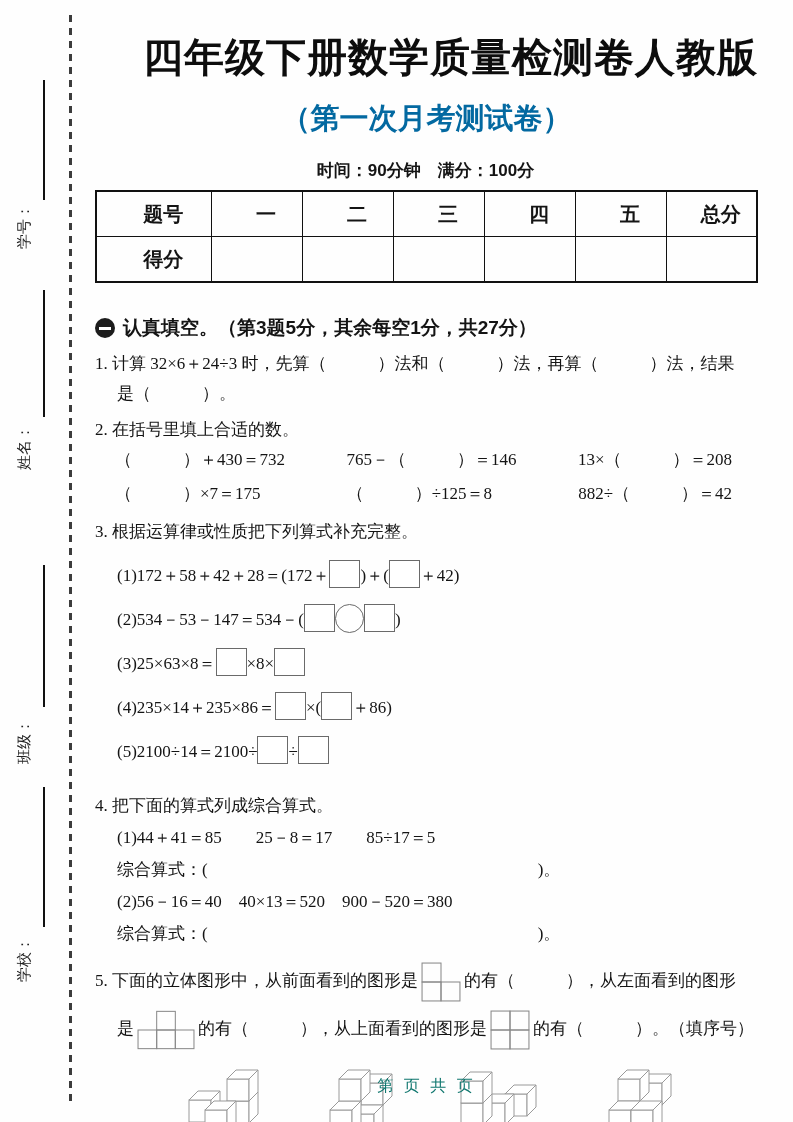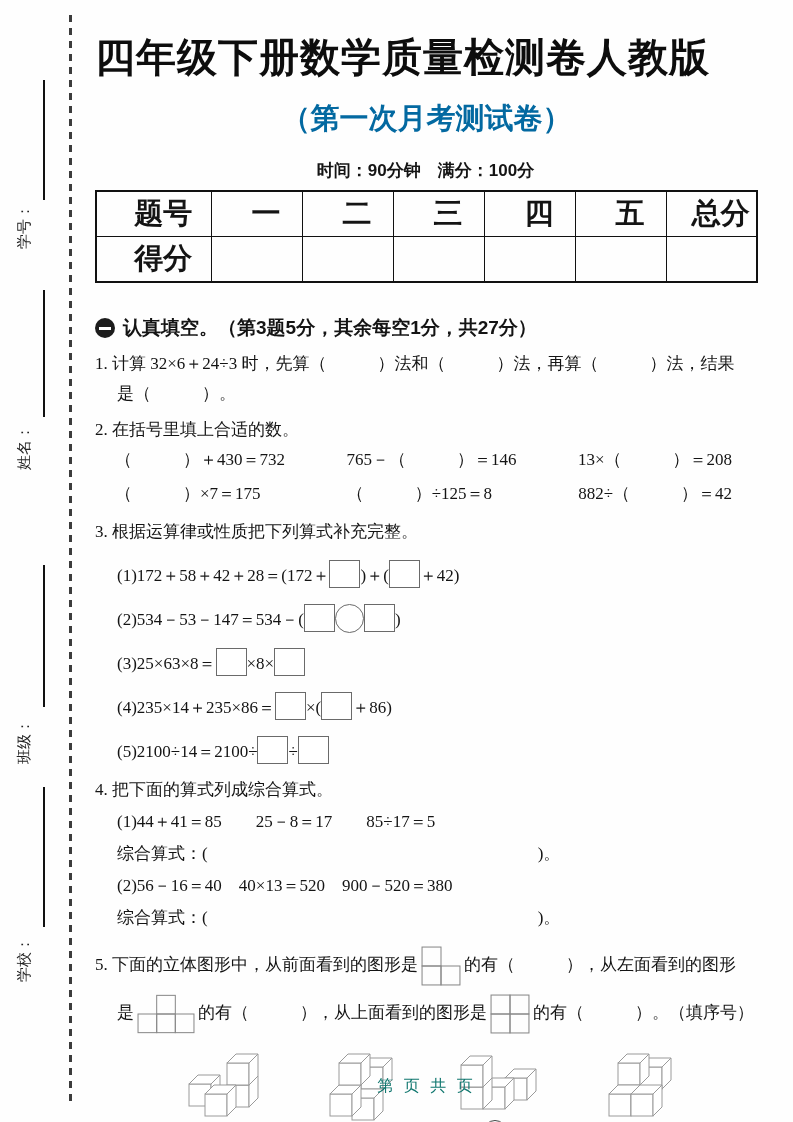--- a/index.html
+++ b/index.html
@@ -15,38 +15,38 @@
   }
   .fill-line{position:absolute;left:43px;width:2px;background:#111;}
   .side-label{
     position:absolute;left:0;width:48px;text-align:center;
     font-size:15px;white-space:nowrap;transform:rotate(-90deg);
     font-family:"Liberation Serif", serif;color:#222;
   }
   
   .content{position:absolute;left:95px;top:0;width:663px;}
   .title{
-    margin-top:30px;text-align:left;font-size:40px;font-weight:bold;
+    margin-top:30px;text-align:right;font-size:40px;font-weight:bold;
     font-family:"Liberation Sans", sans-serif;letter-spacing:1px;color:#0d0d0d;
   }
   .subtitle{
     margin-top:14px;text-align:center;font-size:29px;font-weight:bold;
     font-family:"Liberation Sans", sans-serif;color:#0369a1;
   }
   .info-line{
     margin-top:20px;text-align:center;font-size:17px;font-weight:bold;
     font-family:"Liberation Sans", sans-serif;padding-right:2px;
   }
   
   .score-table{
     margin-top:8px;width:663px;border-collapse:collapse;table-layout:fixed;
   }
   .score-table td{
     border:1.5px solid #111;height:42px;text-align:center;vertical-align:middle;
-    font-family:"Liberation Sans", sans-serif;font-size:29px;font-weight:bold;padding-left:20px;
+    font-family:"Liberation Sans", sans-serif;font-size:20px;font-weight:bold;padding-left:20px;
   }
   .score-table{border:2.5px solid #111;}
   
   .section-hd{
     margin-top:32px;display:flex;align-items:center;gap:8px;
     font-family:"Liberation Sans", sans-serif;font-size:19px;font-weight:bold;
   }
   .sec-circle{
     width:20px;height:20px;border-radius:50%;background:#1c1c1c;flex:0 0 auto;
     position:relative;
@@ -186,21 +186,21 @@
 
       <div class="qline ind q3-item">
         <span>(4)235×14＋235×86＝</span><span class="blank-box"></span><span>×(</span><span class="blank-box"></span><span>＋86)</span>
       </div>
 
       <div class="qline ind q3-item">
         <span>(5)2100÷14＝2100÷</span><span class="blank-box"></span><span>÷</span><span class="blank-box"></span>
       </div>
     </div>
 
-    <div class="q q4" style="margin-top:8px;">
+    <div class="q q4" style="margin-top:24px;">
       <div class="qline">4. 把下面的算式列成综合算式。</div>
       <div class="qline ind">(1)44＋41＝85　　25－8＝17　　85÷17＝5</div>
       <div class="qline ind">
         <span>综合算式：(</span><span class="ans-space"></span><span>)。</span>
       </div>
       <div class="qline ind">(2)56－16＝40　40×13＝520　900－520＝380</div>
       <div class="qline ind">
         <span>综合算式：(</span><span class="ans-space"></span><span>)。</span>
       </div>
     </div>

